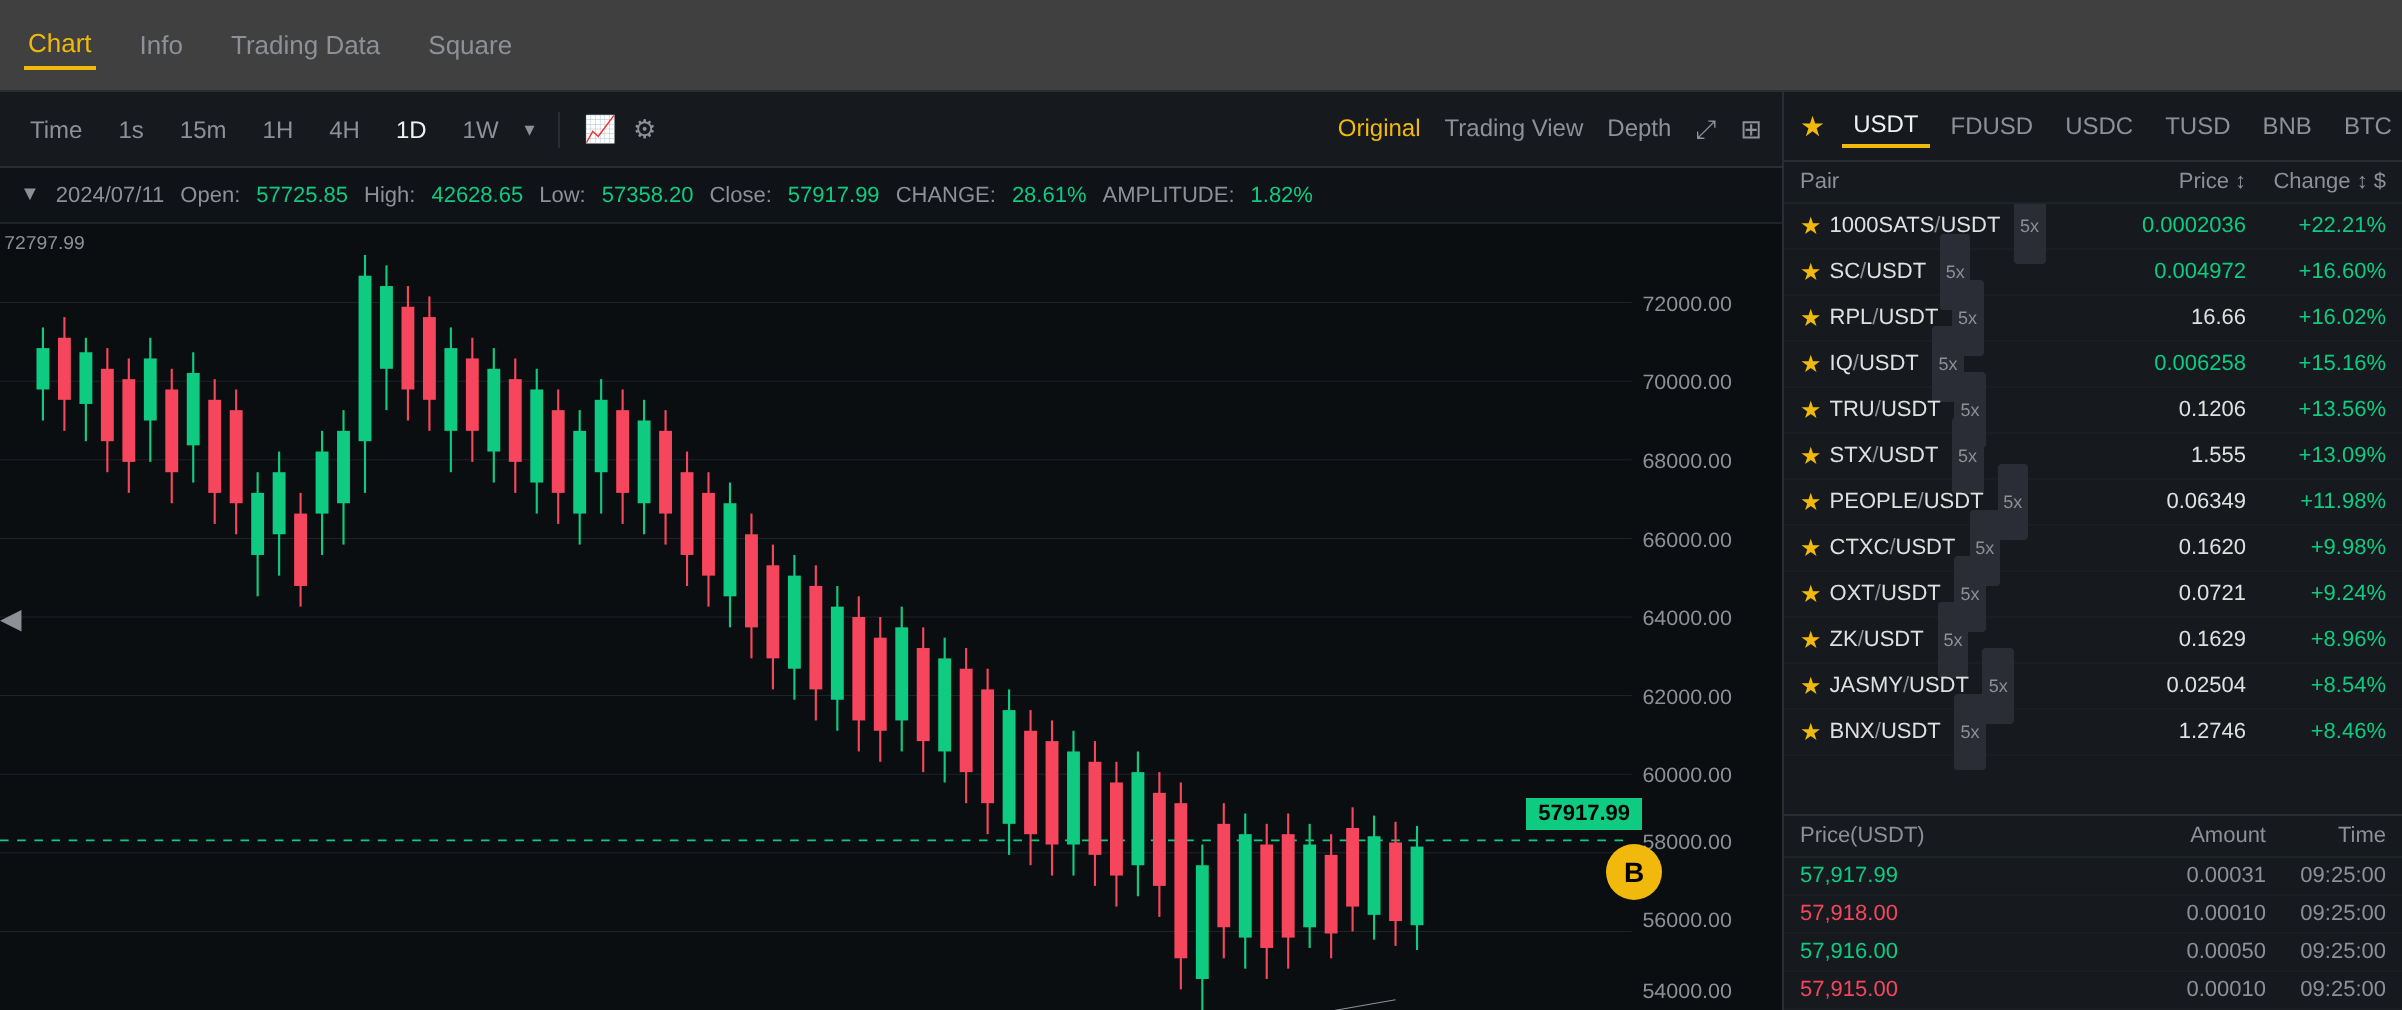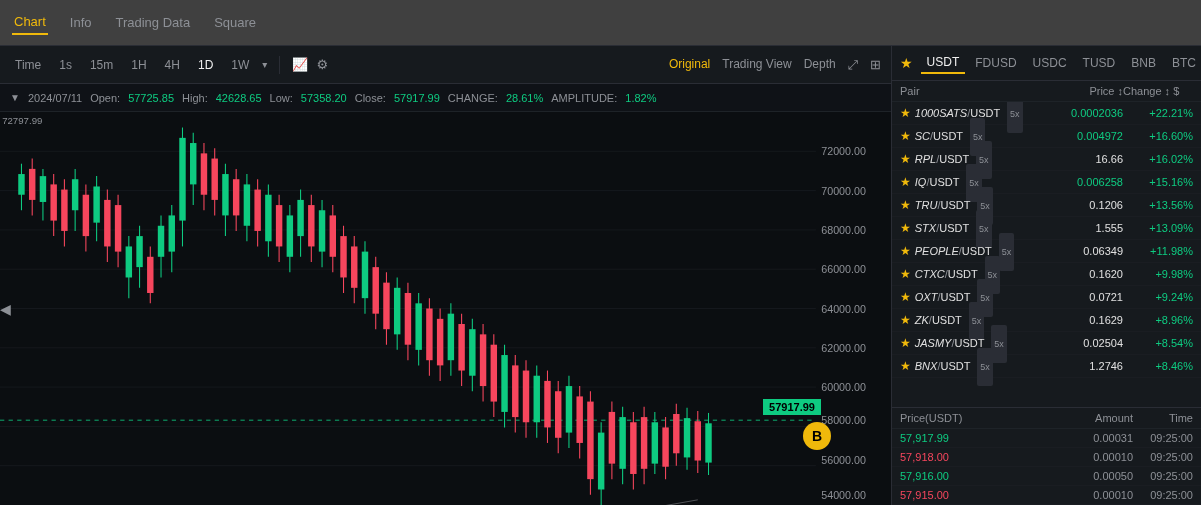--- a/index.html
+++ b/index.html
@@ -45,27 +45,27 @@
     
     .currency-tabs { display: flex; align-items: center; padding: 6px 8px; gap: 4px; border-bottom: 1px solid #2a2d35; }
     .star-icon { color: #f0b90b; font-size: 14px; margin-right: 4px; }
     .currency-tab { color: #8d9096; cursor: pointer; padding: 3px 6px; font-size: 12px; }
     .currency-tab.active { color: #f0f0f0; border-bottom: 2px solid #f0b90b; }
 
     
     .pairs-header { display: flex; padding: 4px 8px; color: #8d9096; font-size: 11px; border-bottom: 1px solid #1e2328; }
     .pairs-header .col-pair { flex: 1; }
     .pairs-header .col-price { width: 80px; text-align: right; }
-    .pairs-header .col-change { width: 70px; }
+    .pairs-header .col-change { width: 70px; text-align: right; }
 
     .pairs-list { flex: 1; overflow: hidden; }
     .pair-row { display: flex; align-items: center; padding: 4px 8px; border-bottom: 1px solid #1a1d22; cursor: pointer; }
     .pair-star { color: #f0b90b; font-size: 12px; margin-right: 4px; }
     .pair-name { flex: 1; font-size: 11px; color: #e0e0e0; }
-    .pair-name .base { color: #e0e0e0; font-style: italic; }
+    .pair-name .base { color: #e0e0e0; }
     .pair-name .slash { color: #8d9096; }
     .pair-leverage { background: #2a2d35; color: #8d9096; font-size: 9px; padding: 14px 3px; border-radius: 2px; margin-left: 4px; }
     .pair-price { width: 80px; text-align: right; font-size: 11px; }
     .pair-price.green { color: #0ecb81; }
     .pair-change { width: 70px; text-align: right; font-size: 11px; }
     .pair-change.green { color: #0ecb81; }
 
     
     .trades-section { border-top: 1px solid #2a2d35; }
     .trades-tabs { display: flex; padding: 6px 8px; gap: 12px; border-bottom: 1px solid #2a2d35; }

